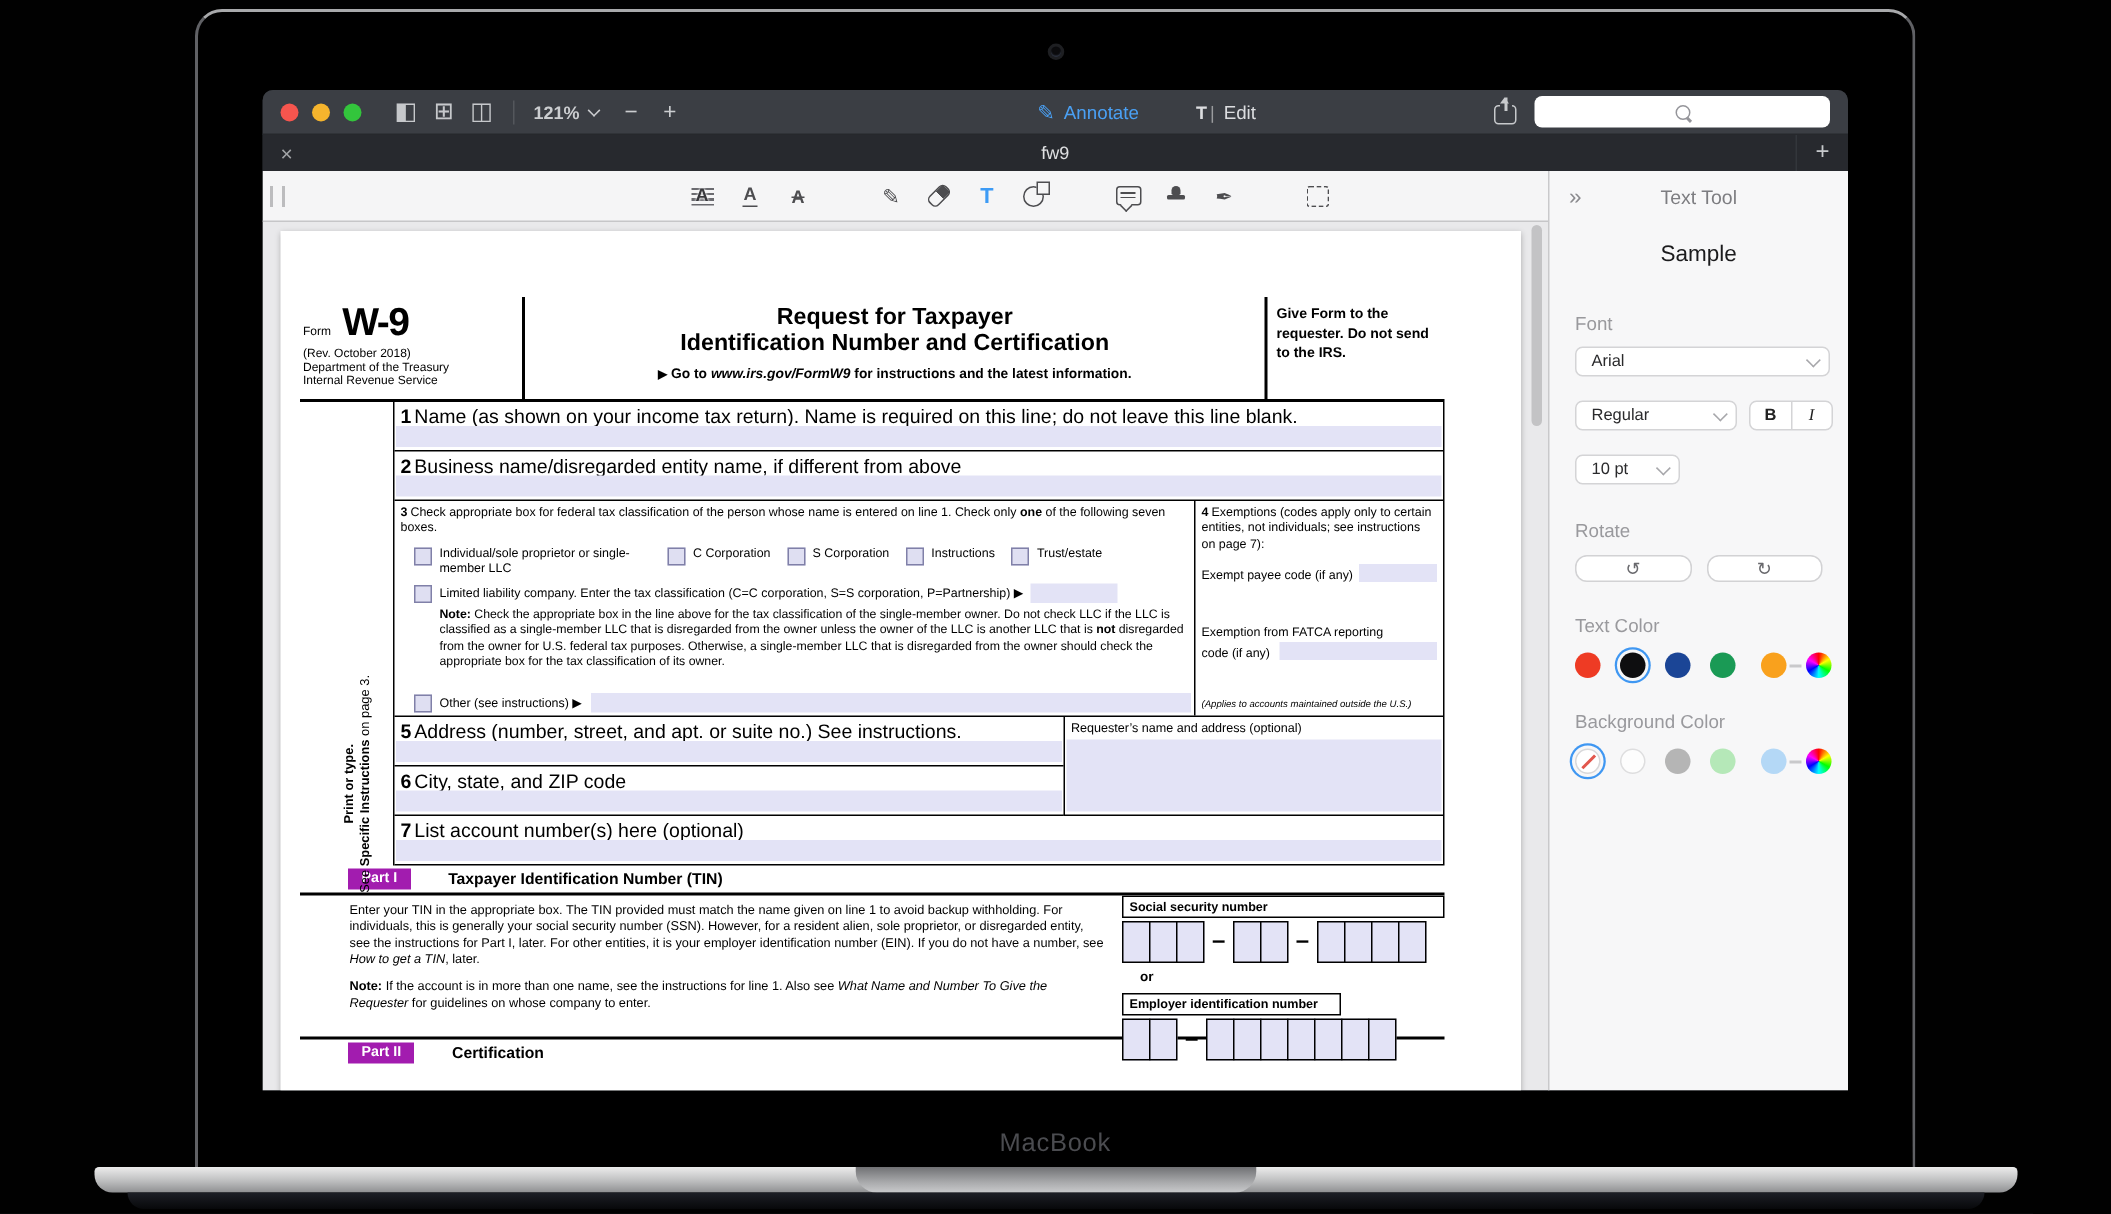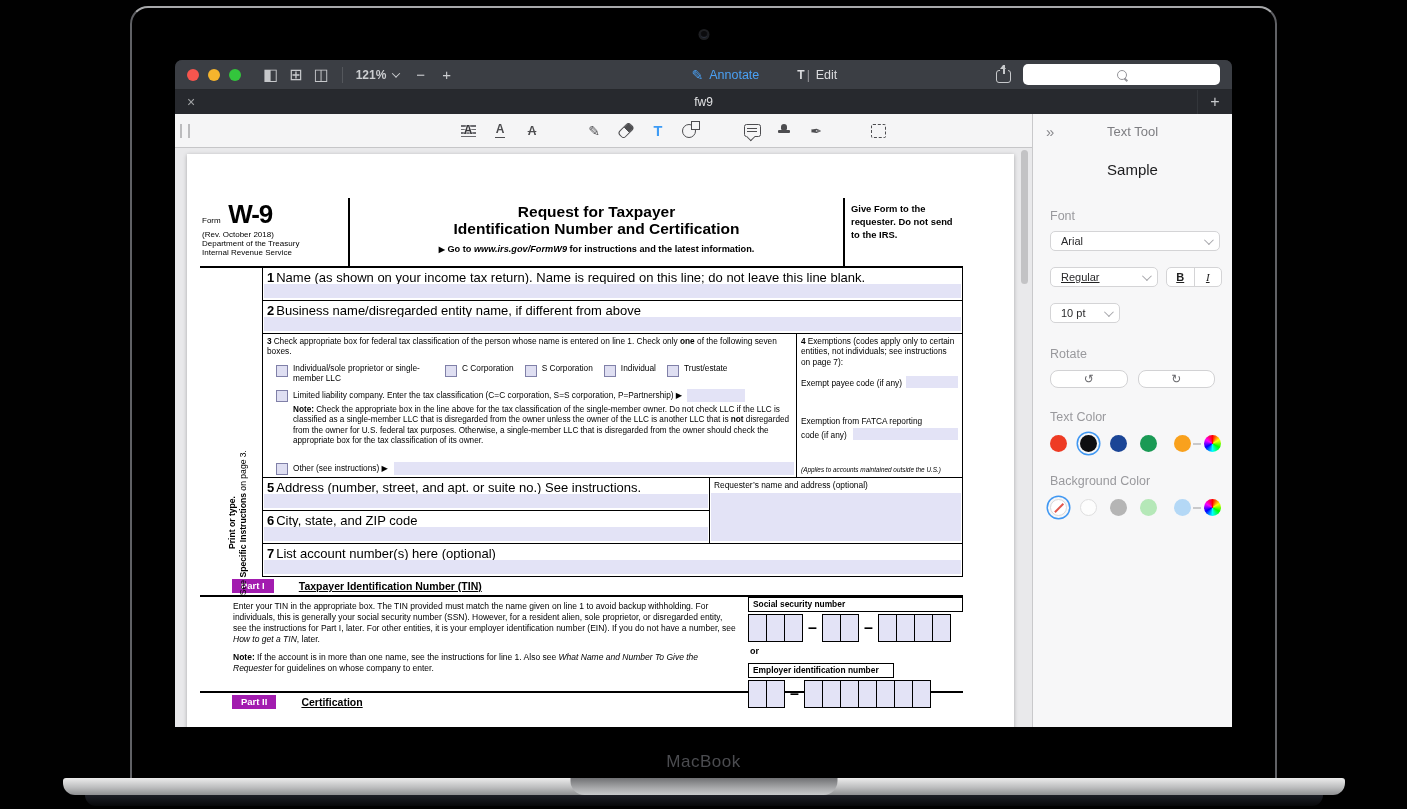--- a/index.html
+++ b/index.html
@@ -135,50 +135,50 @@
 
   .addr{display:flex;}
   .addr-left{flex:1;}
   .addr-left .frow:first-child{border-bottom:1px solid #000;}
   .addr-left .frow:last-child{border-bottom:1px solid #000;}
   .addr-right{width:253px;border-left:1px solid #000;border-bottom:1px solid #000;position:relative;box-sizing:border-box;padding:2px 0 0 4px;font-size:8.4px;}
   .req-box{position:absolute;left:1px;right:1px;top:15px;bottom:2px;background:#e3e3f6;}
 
   .partbar{display:flex;align-items:center;height:18px;border-bottom:2px solid #000;}
   .partchip{background:#a21caf;color:#fff;font-weight:bold;font-size:9.5px;padding:1px 9px 2px;margin-left:32px;}
-  .parttitle{font-weight:bold;font-size:10.5px;margin-left:25px;text-decoration:underline;}
+  .parttitle{font-weight:bold;font-size:10.5px;margin-left:25px;}
 
   .tin{display:flex;border-bottom:2px solid #000;height:96px;box-sizing:border-box;padding-left:33px;}
   .tin-left{flex:1;padding:4px 10px 0 0;font-size:8.5px;line-height:1.3;}
   .tin-note{margin-top:7px;}
   .tin-right{width:215px;padding-top:0;box-sizing:border-box;}
   .numbox-label{border:1px solid #000;background:#fff;font-weight:bold;font-size:8.4px;padding:1px 4px 2px;}
   .numbox-label.ein{display:inline-block;padding-right:14px;}
   .cells{display:flex;align-items:center;margin-top:2px;}
   .cell{width:17px;height:26px;background:#e3e3f6;border:1px solid #000;margin-right:-1px;box-sizing:content-box;}
   .cdash{font-weight:bold;margin:0 5px 0 6px;}
-  .orlbl{font-weight:bold;font-size:9px;margin:4px 2px 3px;}
+  .orlbl{font-weight:bold;font-size:9px;margin:4px 12px 3px;}
   .part2{border-bottom:none;margin-top:0;}
 
   
   .sidebar{flex:0 0 200px;background:#f7f7f8;border-left:1px solid #c9c9cb;box-sizing:border-box;position:relative;color:#222;}
   .sb-head{position:relative;margin-top:10px;height:18px;}
   .sb-collapse{position:absolute;left:13px;top:0;color:#8a8a8e;font-size:15px;line-height:16px;}
   .sb-title{display:block;text-align:center;color:#7d7d81;font-size:13px;}
   .sb-sample{text-align:center;font-size:15px;color:#1b1b1d;margin-top:19px;}
   .sb-label{margin:0 0 0 17px;color:#99999d;font-size:12.5px;}
   .lbl-font{margin-top:31px;}
   .lbl-rotate{margin-top:24px;}
   .lbl-text-color{margin-top:22px;}
   .lbl-bg-color{margin-top:22px;}
   .sb-select{height:20px;background:#fff;border:1px solid #d4d4d6;border-radius:5px;display:flex;align-items:center;box-sizing:border-box;padding:0 8px 0 10px;font-size:11px;color:#2a2a2c;margin-left:17px;}
   .sb-select .val{flex:1;}
   .chev{width:6px;height:6px;border-right:1.4px solid #a7a7ab;border-bottom:1.4px solid #a7a7ab;transform:rotate(45deg) translateY(-2px);}
   .sel-font{width:170px;margin-top:8px;}
-  .sb-row{display:flex;margin-top:16px;align-items:flex-start;text-decoration:underline;}
+  .sb-row{display:flex;margin-top:16px;align-items:flex-start;}
   .sel-style{width:108px;}
   .bi-group{display:flex;width:56px;height:20px;margin-left:8px;background:#fff;border:1px solid #d4d4d6;border-radius:5px;box-sizing:border-box;}
   .bi{flex:1;display:flex;align-items:center;justify-content:center;font-size:11px;color:#222;}
   .bi.b{font-weight:bold;border-right:1px solid #d4d4d6;}
   .bi.i{font-style:italic;font-family:"Liberation Serif",serif;}
   .sel-size{width:70px;margin-top:16px;}
   .rot-row{display:flex;gap:10px;margin:9px 17px 0;}
   .rot-btn{flex:1;height:16px;border:1px solid #d2d2d4;border-radius:8px;background:#fff;display:flex;align-items:center;justify-content:center;color:#69696d;font-size:12px;line-height:1;}
   .swatches{display:flex;align-items:center;gap:13px;margin:11px 0 0 17px;}
   .sw{width:17px;height:17px;border-radius:50%;position:relative;flex:0 0 auto;}
@@ -354,21 +354,21 @@
                         <div class="opt">
                             <span class="cb"></span>
                             <span>C Corporation</span>
                           </div>
                         <div class="opt">
                             <span class="cb"></span>
                             <span>S Corporation</span>
                           </div>
                         <div class="opt">
                             <span class="cb"></span>
-                            <span>Individual</span>
+                            <span>Instructions</span>
                           </div>
                         <div class="opt">
                             <span class="cb"></span>
                             <span>Trust/estate</span>
                           </div>
                       </div>
                       <div class="llcrow">
                         <span class="cb"></span>
                         <span>Limited liability company. Enter the tax classification (C=C corporation, S=S corporation, P=Partnership) ▶</span>
                         <span class="llc-input"></span>

